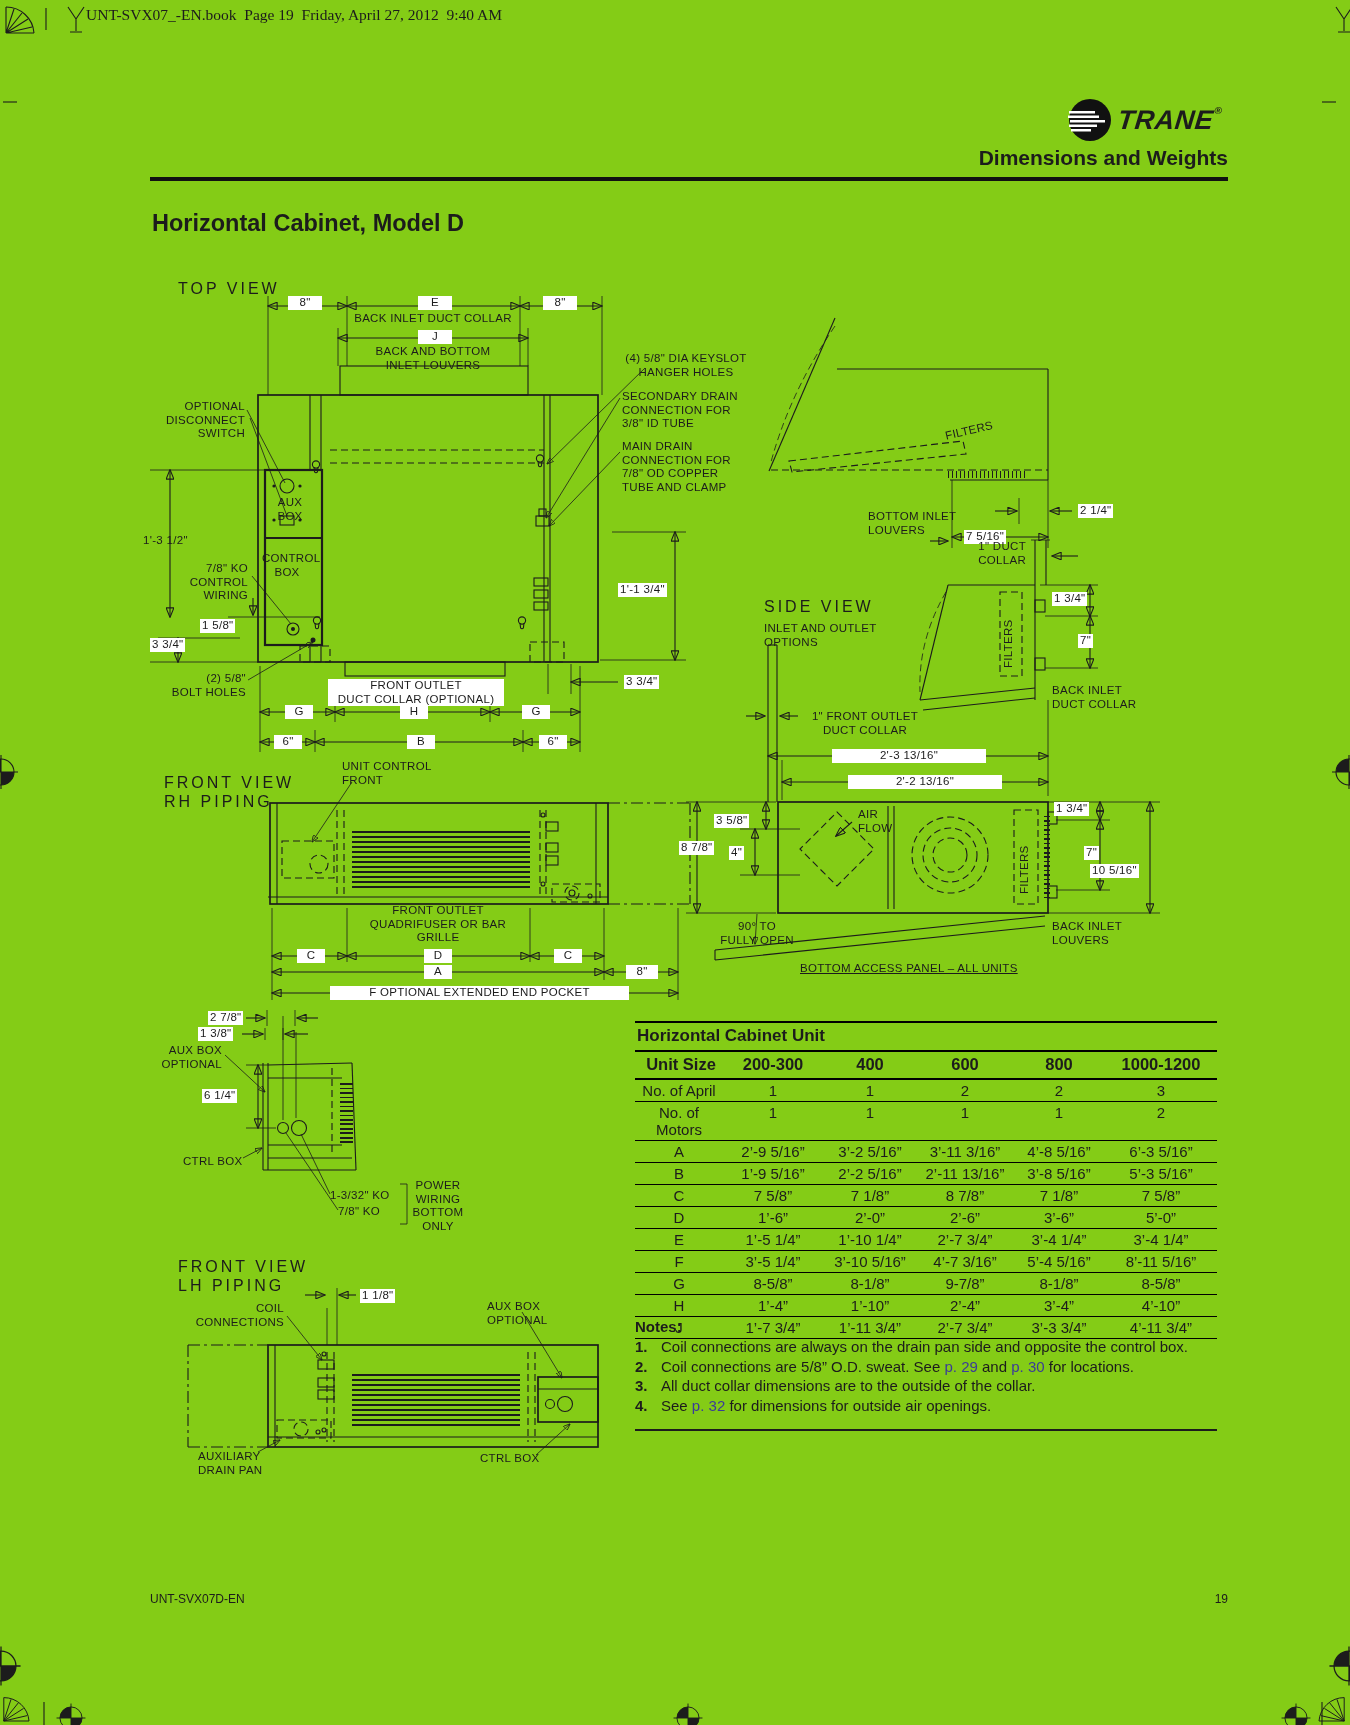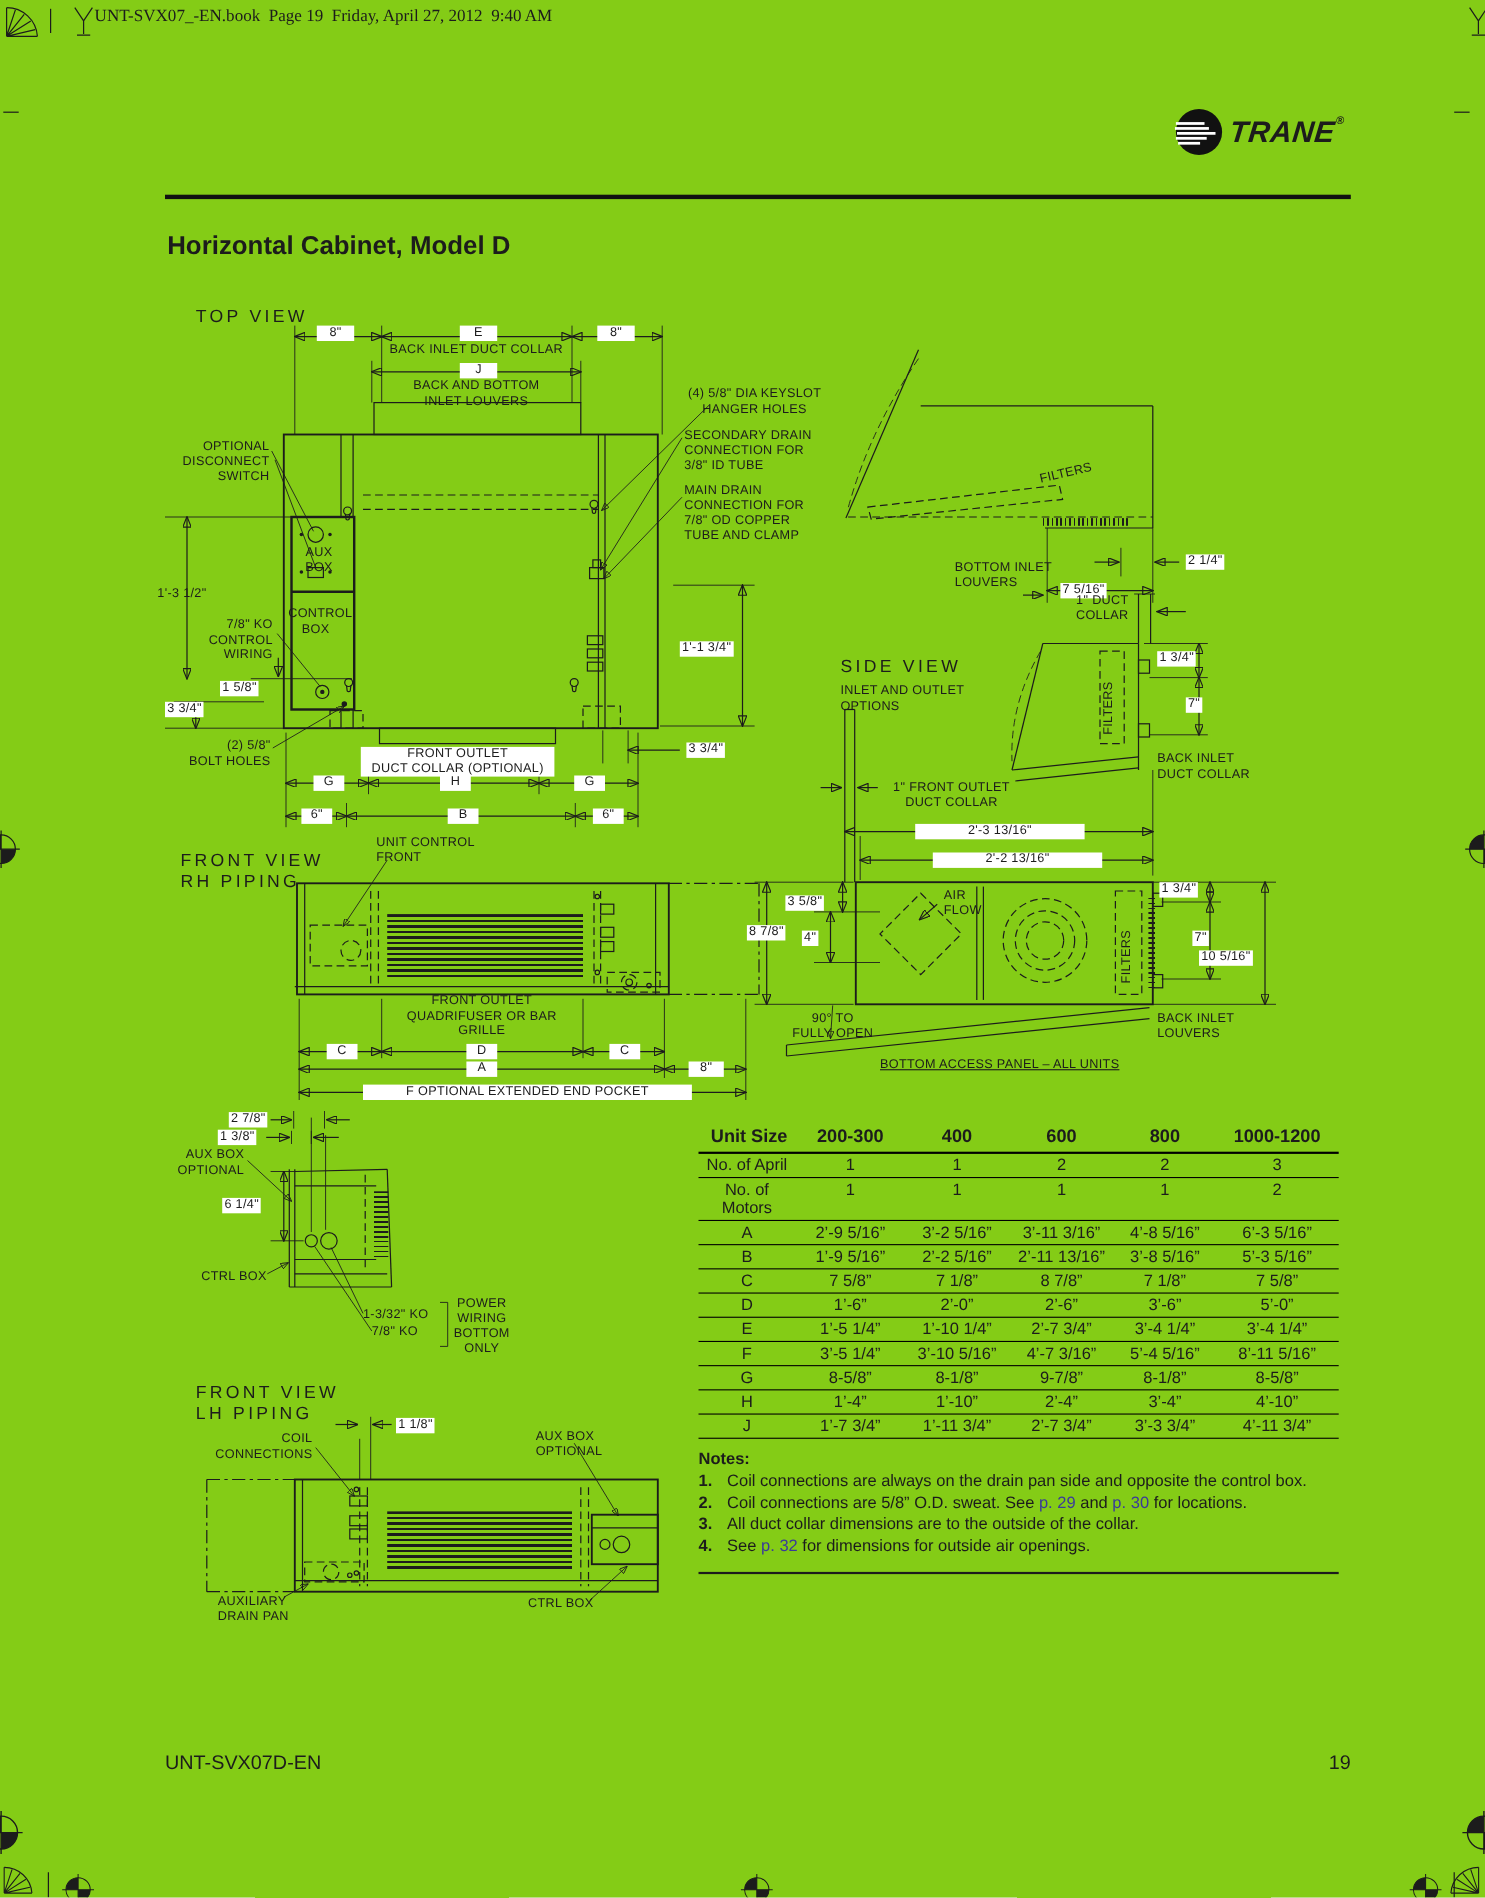--- a/index.html
+++ b/index.html
@@ -46,21 +46,21 @@
          border-bottom:1.6px solid #000;padding:2px 0;line-height:17px;}
   .t-row span{text-align:center;}
   
   .notes{position:absolute;left:635px;top:1318px;width:582px;font-size:15px;line-height:1.22;}
   .nh{font-weight:bold;}
   .note{display:flex;margin:1.5px 0;}
   .note .n{flex:0 0 26px;font-weight:bold;}
   .note .t{flex:1;}
   .plink{cursor:pointer;}
   .endrule{position:absolute;left:635px;top:1429px;width:582px;height:1.8px;background:#1c1c1c;}
-  .footer{position:absolute;font-size:18px;}
+  .footer{position:absolute;font-size:12px;}
 </style>
 </head>
 <body>
 
 <div class="page">
 
 <svg class="art" width="1350" height="1725">
   <defs>
     <marker id="ah" viewBox="0 0 10 8" refX="9.5" refY="4" markerWidth="9.5" markerHeight="7" orient="auto-start-reverse">
       <path d="M0,0 L10,4 L0,8 Z" fill="#1c1c1c" stroke="none"></path>
@@ -377,20 +377,21 @@
     <circle cx="22" cy="22" r="21" fill="#111"></circle>
     <rect x="1" y="13" width="26" height="2.5" fill="#fff"></rect>
     <rect x="0" y="17.5" width="31" height="2.5" fill="#fff"></rect>
     <rect x="2" y="22" width="35" height="2.5" fill="#fff"></rect>
     <rect x="1" y="26.5" width="28" height="2.5" fill="#fff"></rect>
     <rect x="3" y="31" width="20" height="2.5" fill="#fff"></rect>
   </svg>
   <div class="tranewrap"><span>TRANE</span><span class="reg">®</span></div>
 </div>
 
+<div class="section">Dimensions and Weights</div>
 <div class="rule"></div>
 <div class="ptitle">Horizontal Cabinet, Model D</div>
 
 <div class="dl big" style="left:178px;top:280px;">TOP VIEW</div>
 <div class="dl c bg" style="left:288px;top:296px;width:30px;">8"</div>
 <div class="dl c bg" style="left:418px;top:296px;width:30px;">E</div>
 <div class="dl c bg" style="left:543px;top:296px;width:30px;">8"</div>
 <div class="dl c" style="left:348px;top:312px;width:170px;">BACK INLET DUCT COLLAR</div>
 <div class="dl c bg" style="left:418px;top:330px;width:30px;">J</div>
 <div class="dl c" style="left:348px;top:345px;width:170px;">BACK AND BOTTOM
@@ -491,20 +492,21 @@
 <div class="dl bg" style="left:360px;top:1289px;">1 1/8"</div>
 <div class="dl r" style="left:188px;top:1302px;width:96px;">COIL
 CONNECTIONS</div>
 <div class="dl" style="left:487px;top:1300px;">AUX BOX
 OPTIONAL</div>
 <div class="dl" style="left:198px;top:1450px;">AUXILIARY
 DRAIN PAN</div>
 <div class="dl" style="left:480px;top:1452px;">CTRL BOX</div>
 
 <div class="htable">
+  <div class="t-title">Horizontal Cabinet Unit</div>
   <div class="t-head">
     <span>Unit Size</span>
     <span>200-300</span>
     <span>400</span>
     <span>600</span>
     <span>800</span>
     <span>1000-1200</span>
   </div>
   <div class="t-row">
     <span>No. of April</span>

